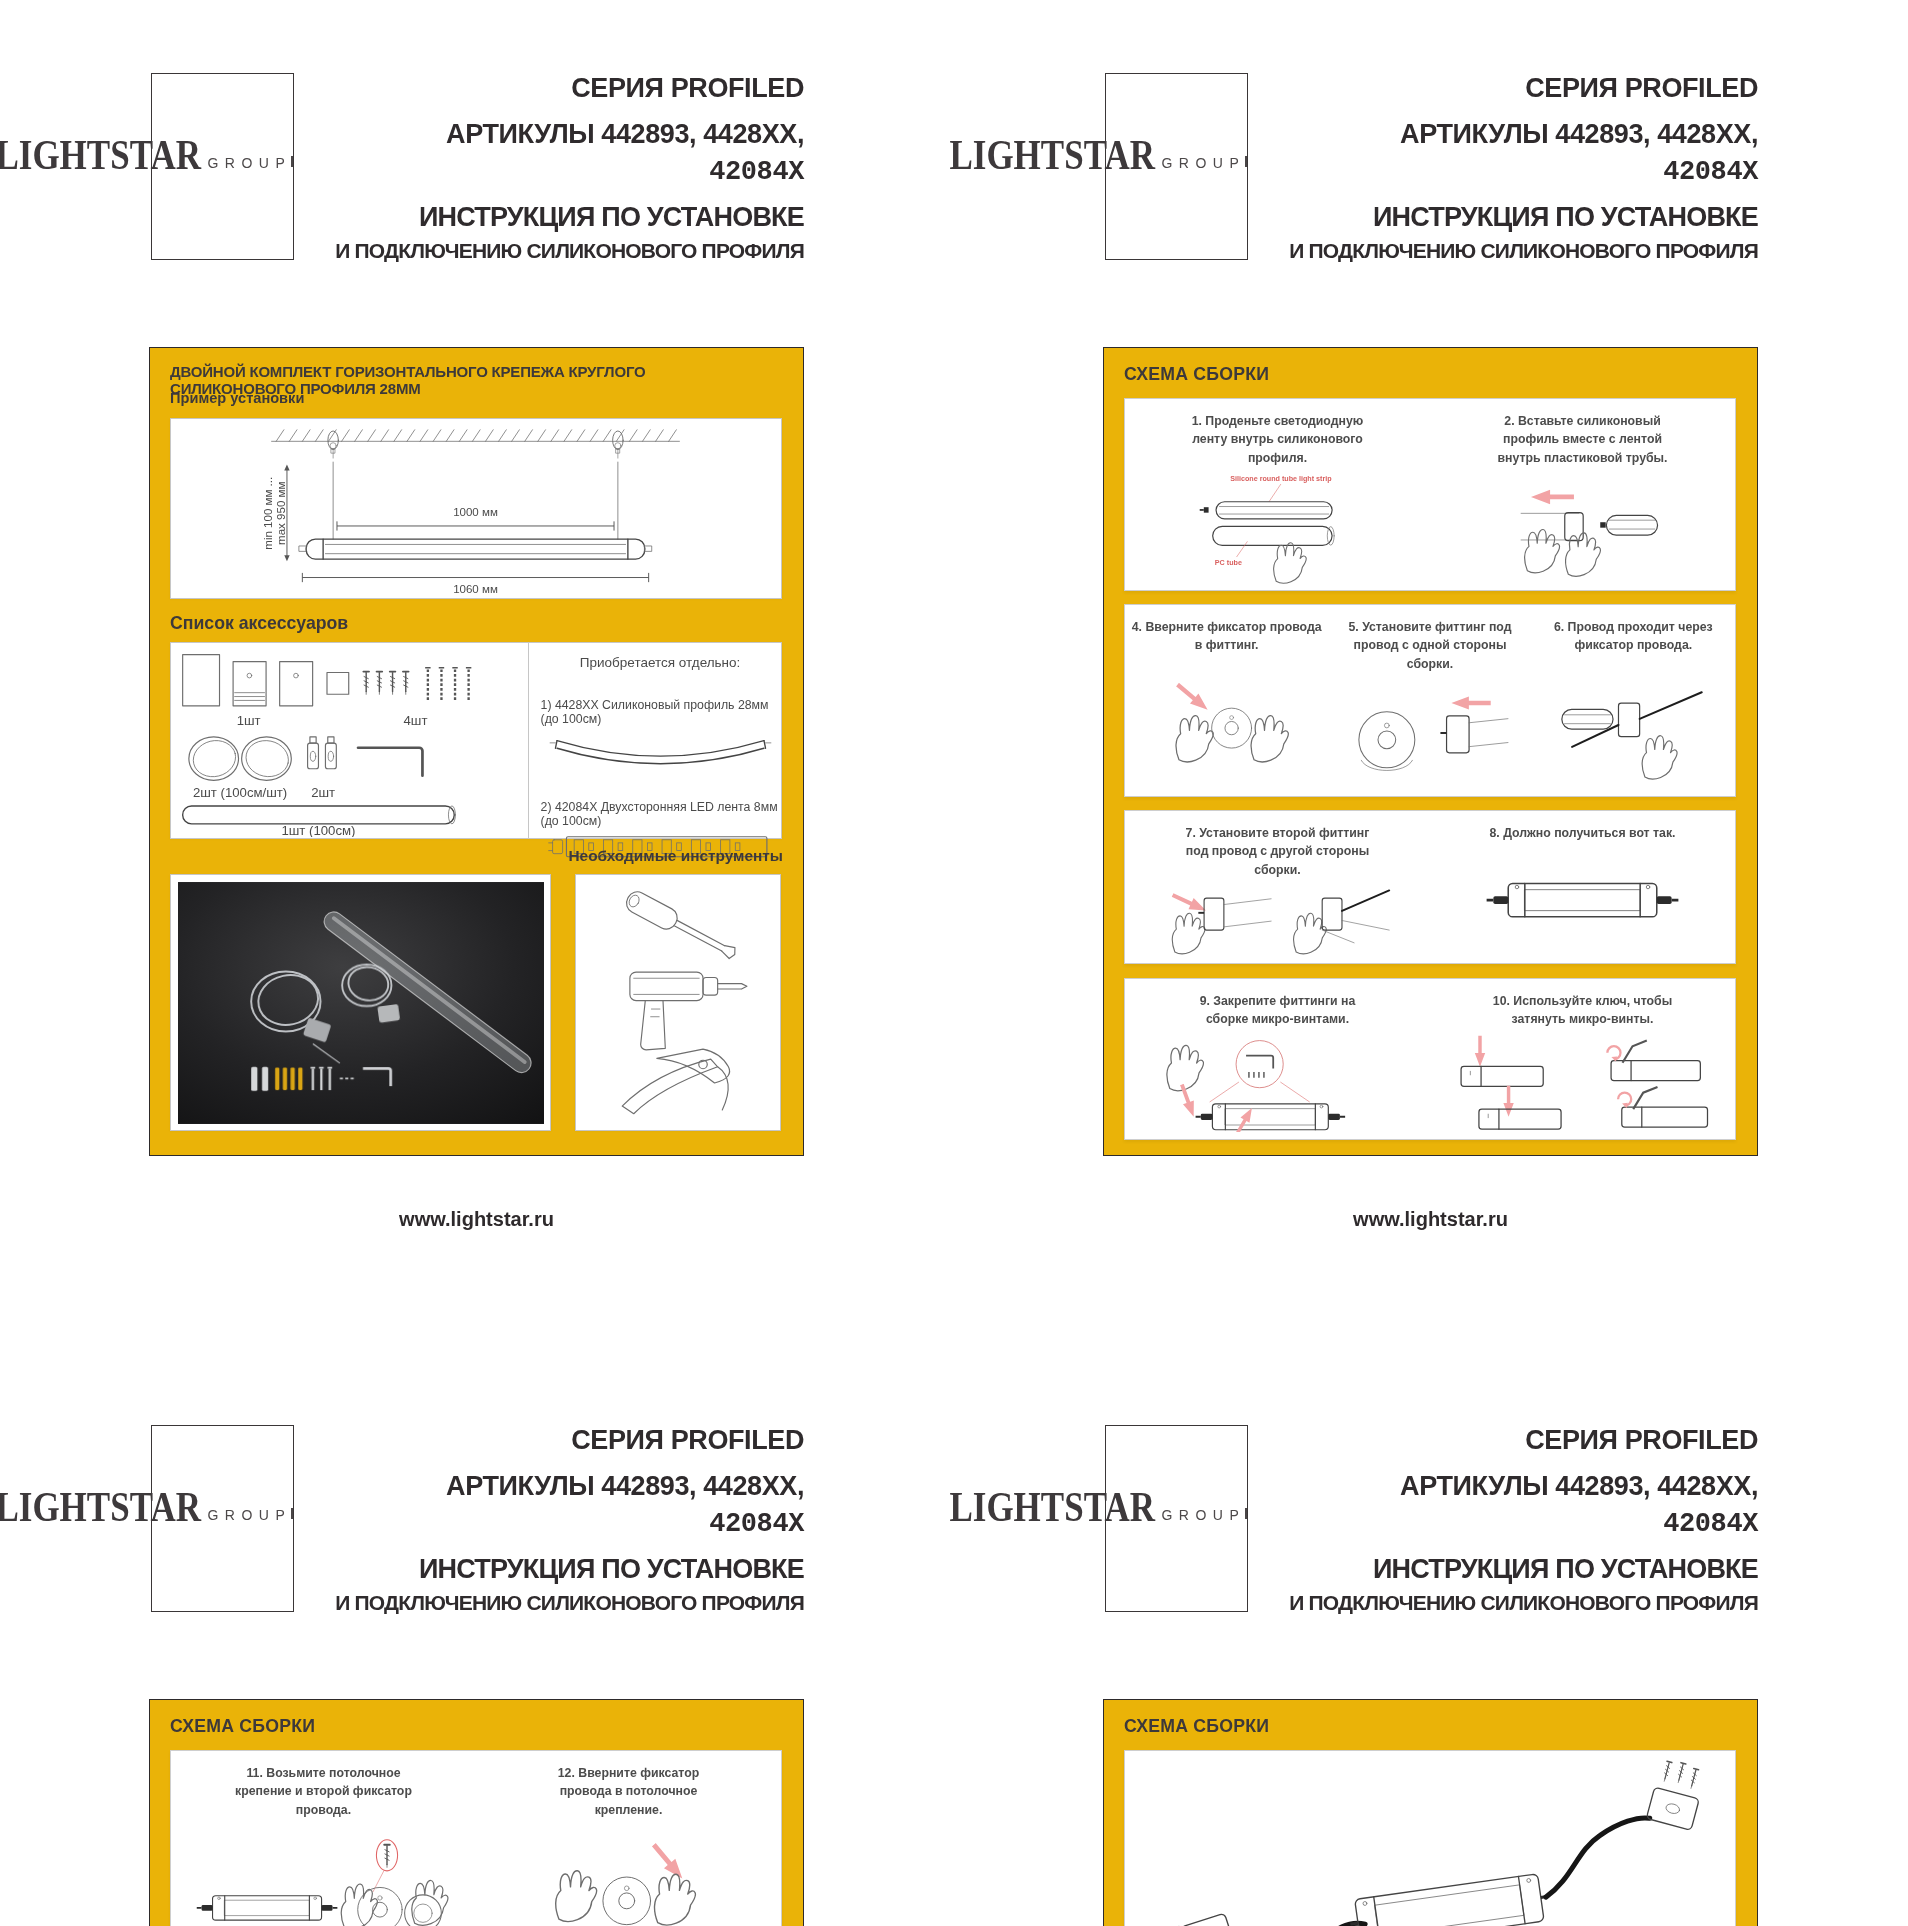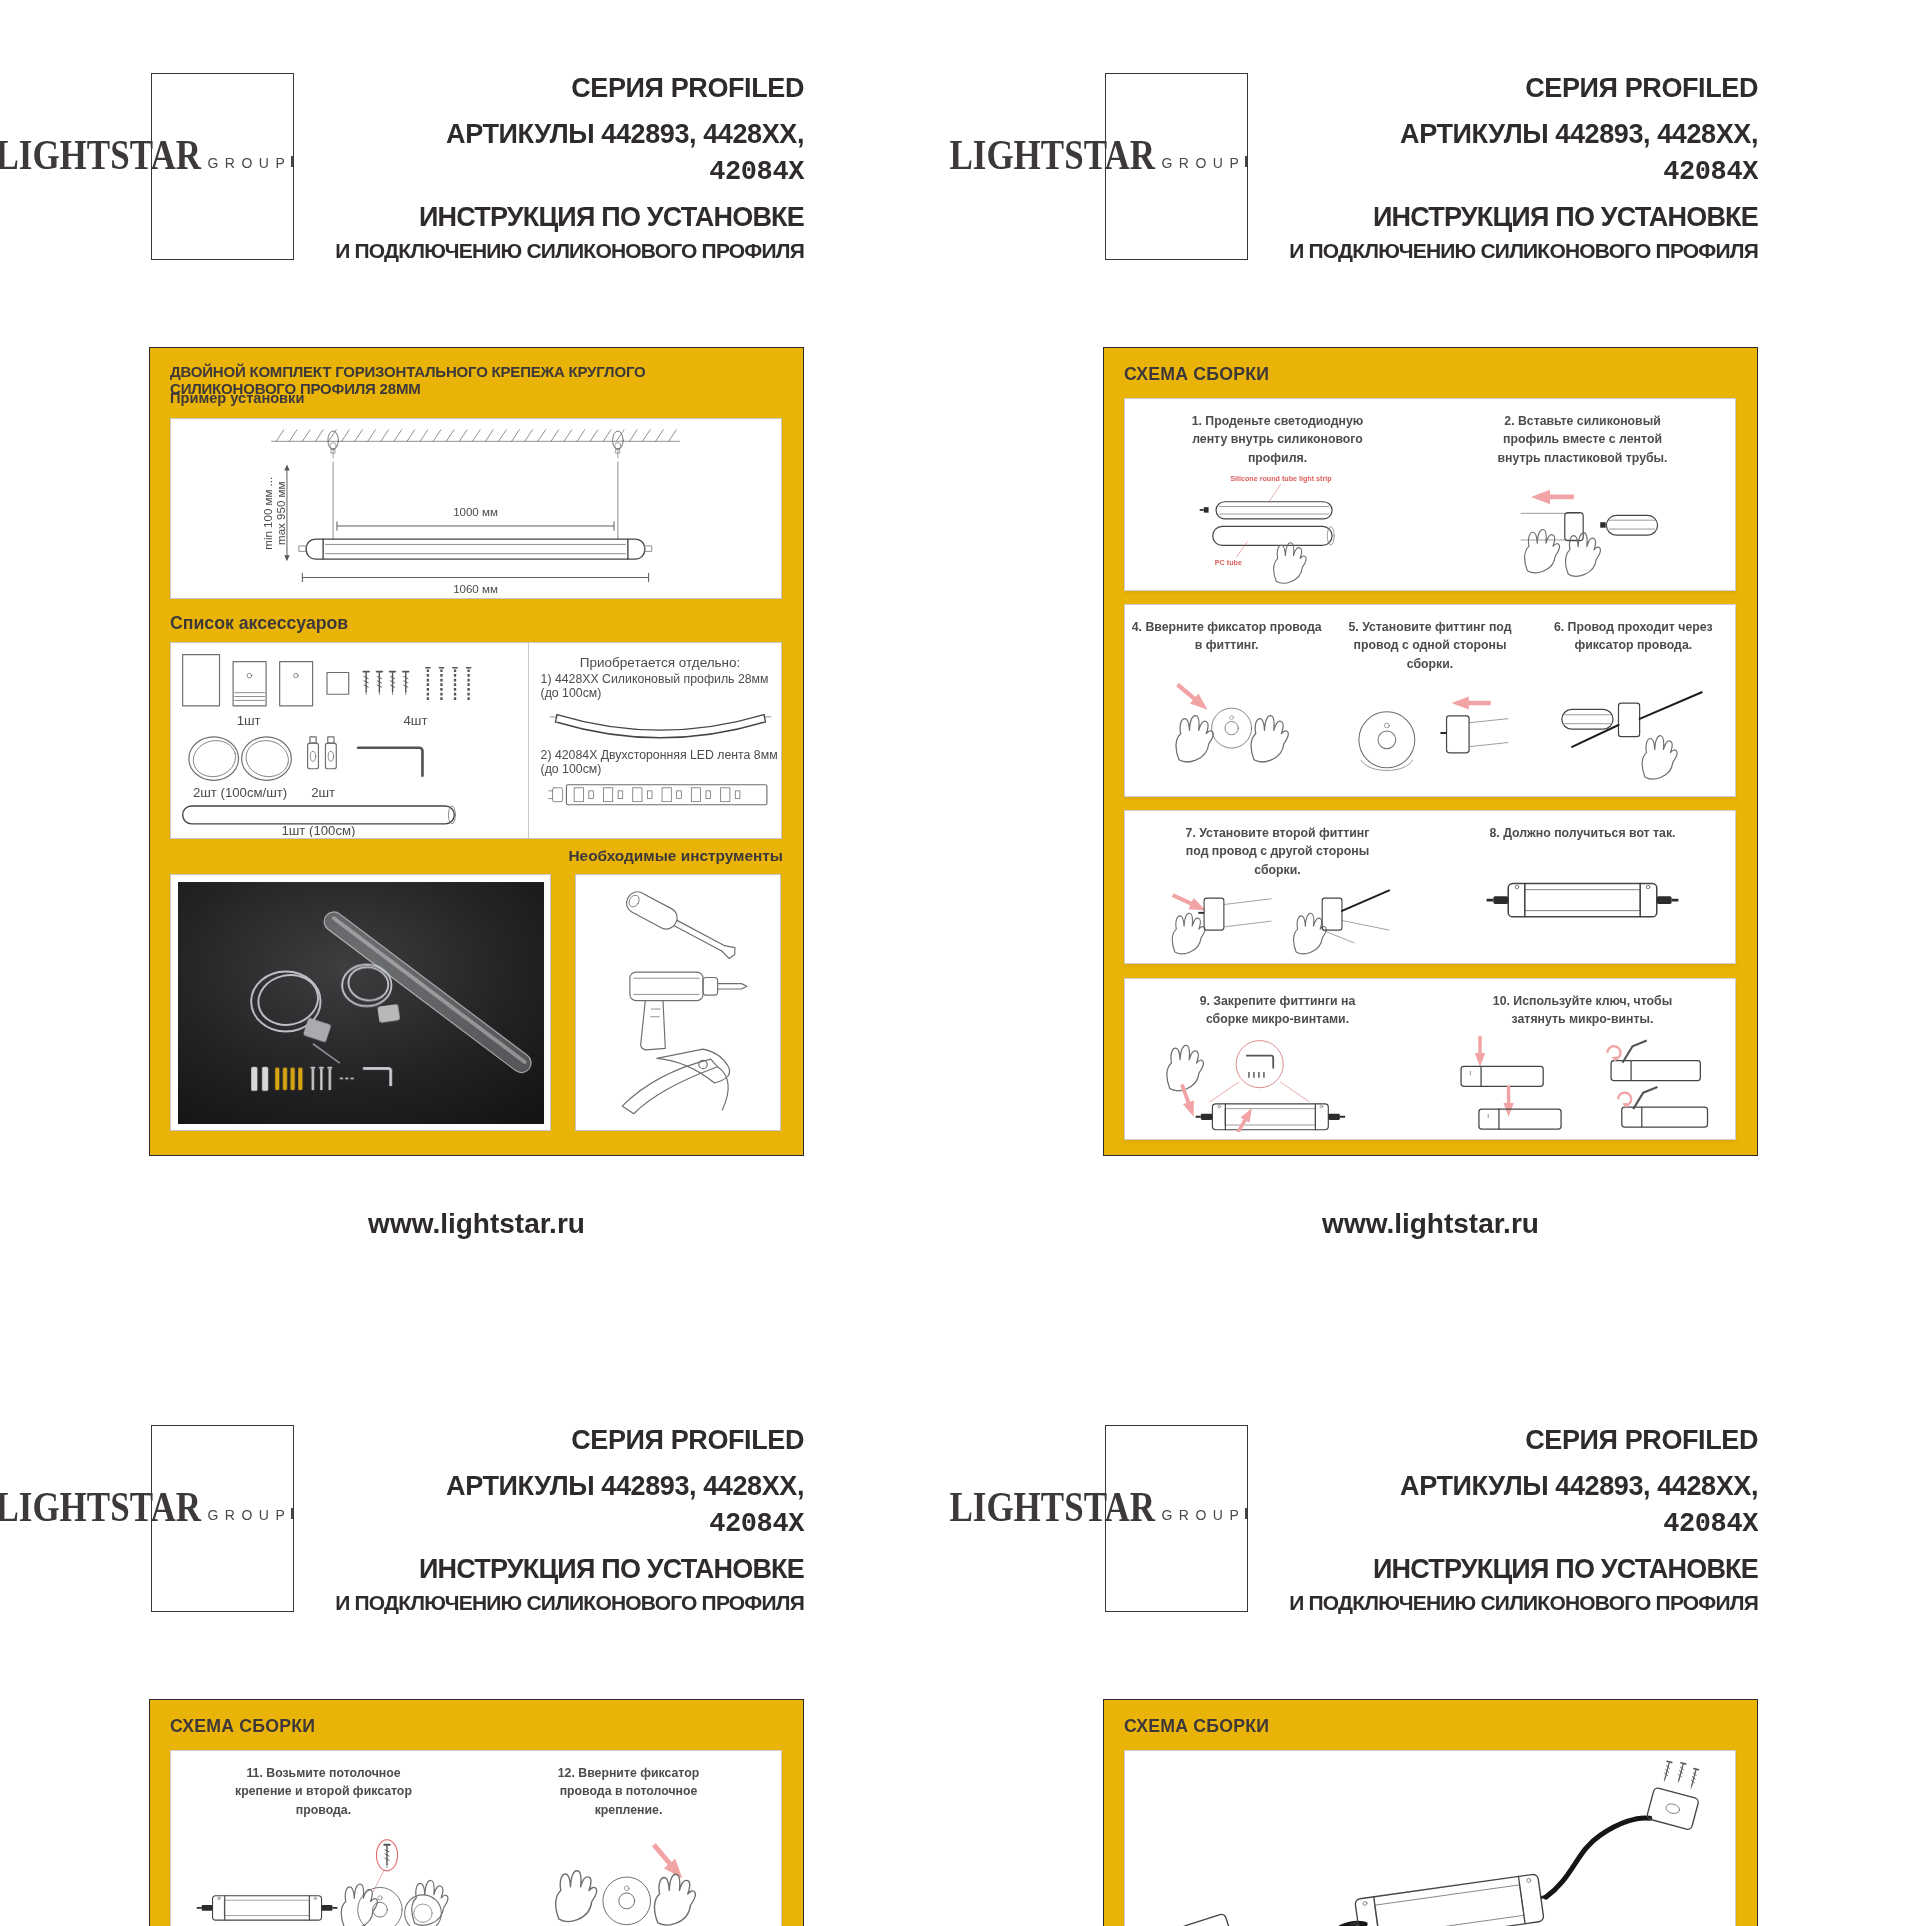--- a/index.html
+++ b/index.html
@@ -19,35 +19,35 @@
   .fg{background:#3aa438}.fw{background:#ffffff}.fr{background:#e23b30}
   .titles{position:absolute;right:0;top:2.3px;text-align:right;color:#2f2b2d;}
   .t-series{font-size:27px;font-weight:700;line-height:1.0;margin-bottom:18.5px;letter-spacing:-0.4px;}
   .t-art{font-size:27px;font-weight:700;line-height:1.0;margin-bottom:11.6px;letter-spacing:-0.4px;}
   .t-art2{font-size:27px;font-weight:700;line-height:1.0;margin-bottom:17.7px;letter-spacing:-0.4px;font-family:Liberation Mono, monospace;}
   .t-instr{font-size:27px;font-weight:700;line-height:1.0;margin-bottom:8.5px;letter-spacing:-0.8px;}
   .t-instr2{font-size:21px;font-weight:700;line-height:1.0;letter-spacing:-0.8px;}
 
   
   .panel{position:absolute;left:149px;top:347px;width:655px;height:809px;border:1.5px solid #2d2a2b;box-sizing:border-box;background:#eab308;}
-  .pg-footer{position:absolute;left:149px;top:1208px;width:655px;text-align:center;font-size:28px;font-weight:700;color:#2e2a2c;}
+  .pg-footer{position:absolute;left:149px;top:1208px;width:655px;text-align:center;font-size:20px;font-weight:700;color:#2e2a2c;}
 
   .sec{position:absolute;left:20px;top:16px;font-size:17.7px;font-weight:700;letter-spacing:0.2px;color:#3d393a;}
 
   
   .p1-title{position:absolute;left:20px;top:15.4px;width:601px;font-size:15px;font-weight:700;color:#3d393a;letter-spacing:-0.2px;}
   .p1-example{position:absolute;left:20px;top:42px;font-size:14.6px;font-weight:700;color:#3d393a;}
   .gbox{position:absolute;border:1.2px solid #c6c6c6;box-sizing:border-box;background:#fff;box-shadow:0 1.2px 2.7px rgba(0,0,0,0.05);}
   .p1-diagram{left:20px;top:70px;width:612px;height:181px;}
   .p1-acc-title{position:absolute;left:20px;top:265px;font-size:17.7px;font-weight:700;color:#3d393a;}
   .p1-accbox{left:20px;top:294px;width:612px;height:197px;display:flex;}
   .accL{width:360px;border-right:1.2px solid #c6c6c6;box-sizing:border-box;}
   .accR{flex:1;padding:10px 11.6px;box-sizing:border-box;}
   .accR-title{text-align:center;font-size:13.5px;color:#4b4b4b;margin-top:2.3px;}
-  .accR-item{font-size:12.3px;color:#4b4b4b;margin-top:2px;}
+  .accR-item{font-size:12.3px;color:#4b4b4b;margin-top:28px;}
   .p1-tools-title{position:absolute;right:20px;top:499px;font-size:15.4px;font-weight:700;color:#3d393a;}
   .p1-photo{left:20px;top:526px;width:381px;height:257px;padding:7px;}
   .p1-tools{left:425px;top:526px;width:206px;height:257px;}
 
   
   .row{position:absolute;left:20px;width:612px;border:1.2px solid #cecece;background:#fff;box-sizing:border-box;
        box-shadow:0 1.5px 3.1px rgba(0,0,0,0.06);display:flex;font-weight:bold;}
   .step{flex:1;display:flex;flex-direction:column;align-items:center;padding:13px 5.4px 3.9px 5.4px;box-sizing:border-box;}
   .cap{font-size:12.3px;line-height:1.5;text-align:center;color:#4c4c4c;max-width:193px;}
   .art{margin:auto 0;}

